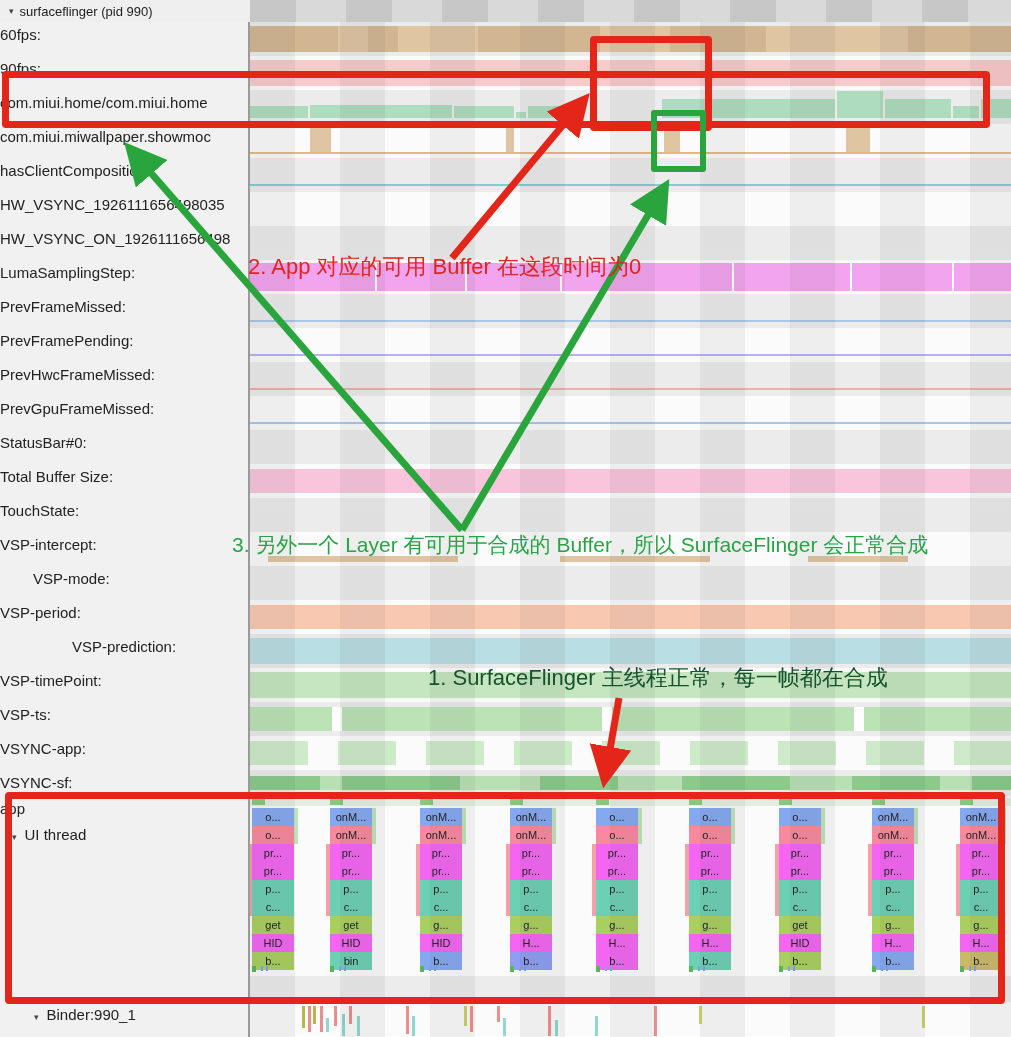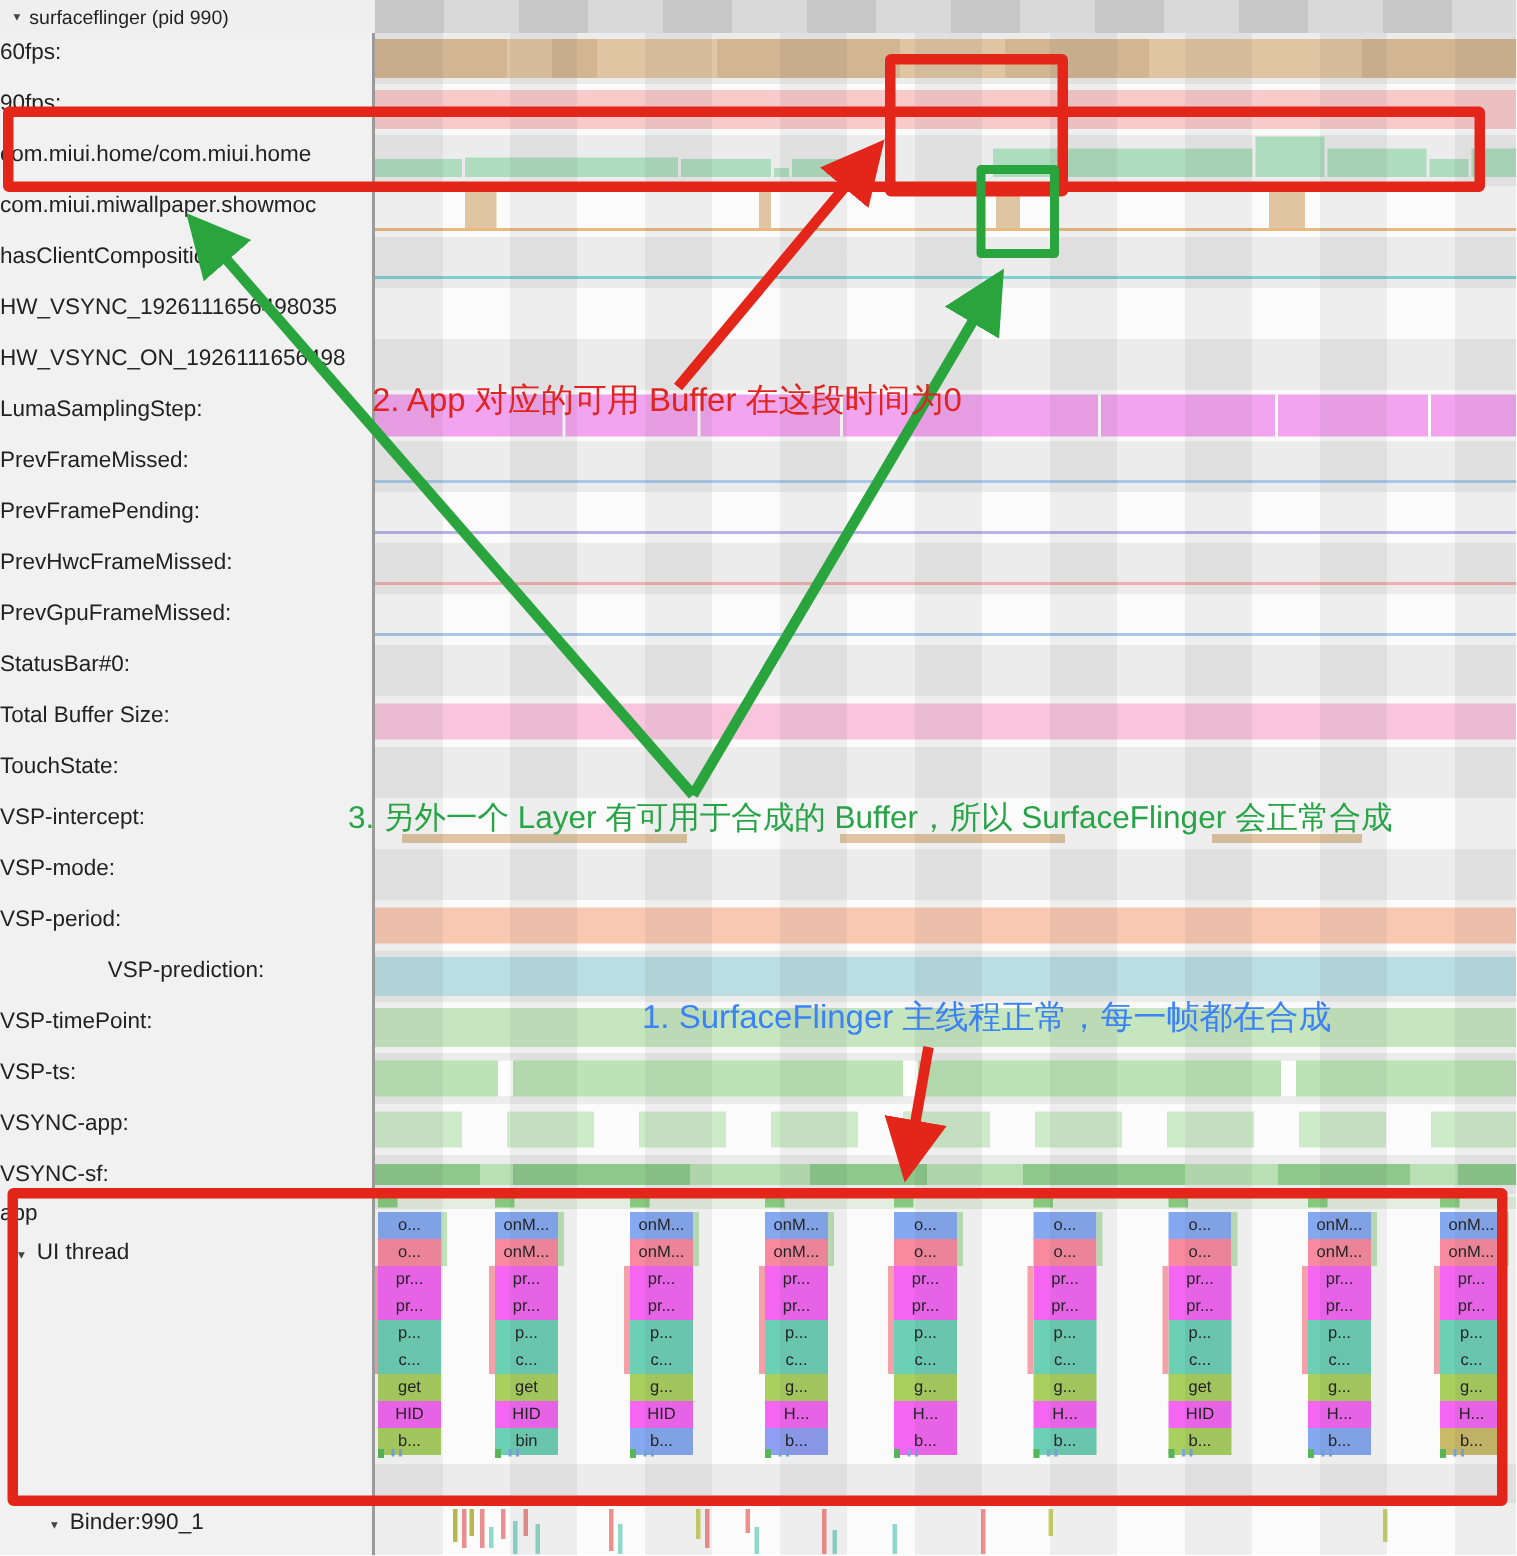--- a/index.html
+++ b/index.html
@@ -57,21 +57,21 @@
       <div class="label-row" style="height: 34px;"><span>HW_VSYNC_ON_1926111656498</span></div>
       <div class="label-row" style="height: 34px;"><span>LumaSamplingStep:</span></div>
       <div class="label-row" style="height: 34px;"><span>PrevFrameMissed:</span></div>
       <div class="label-row" style="height: 34px;"><span>PrevFramePending:</span></div>
       <div class="label-row" style="height: 34px;"><span>PrevHwcFrameMissed:</span></div>
       <div class="label-row" style="height: 34px;"><span>PrevGpuFrameMissed:</span></div>
       <div class="label-row" style="height: 34px;"><span>StatusBar#0:</span></div>
       <div class="label-row" style="height: 34px;"><span>Total Buffer Size:</span></div>
       <div class="label-row" style="height: 34px;"><span>TouchState:</span></div>
       <div class="label-row" style="height: 34px;"><span>VSP-intercept:</span></div>
-      <div class="label-row" style="height: 34px;"><span>VSP-mode:</span></div>
+      <div class="label-row" style="height: 34px; margin-left: 33px;"><span>VSP-mode:</span></div>
       <div class="label-row" style="height: 34px;"><span>VSP-period:</span></div>
       <div class="label-row" style="height: 34px; text-align: center;"><span>VSP-prediction:</span></div>
       <div class="label-row" style="height: 34px;"><span>VSP-timePoint:</span></div>
       <div class="label-row" style="height: 34px;"><span>VSP-ts:</span></div>
       <div class="label-row" style="height: 34px;"><span>VSYNC-app:</span></div>
       <div class="label-row" style="height: 26px;"><span>VSYNC-sf:</span></div>
       <div class="label-row" style="height: 26px;"><span>app</span></div>
       <div class="label-row" style="height: 180px;"><span class="tri" style="margin-left: 12px;">▾</span><span>UI thread</span></div>
       <div class="label-row" style="height: 34px;"><span class="tri" style="margin-left: 34px;">▾</span><span>Binder:990_1</span></div>
     </div>
@@ -350,14 +350,14 @@
       </marker>
     </defs>
     <line x1="452" y1="258" x2="583" y2="101" stroke="#e32619" stroke-width="7" marker-end="url(#mr)"></line>
     <line x1="462" y1="530" x2="131" y2="150" stroke="#2aa53e" stroke-width="7" marker-end="url(#mg)"></line>
     <line x1="462" y1="530" x2="664" y2="188" stroke="#2aa53e" stroke-width="7" marker-end="url(#mg)"></line>
     <line x1="619" y1="698" x2="605" y2="778" stroke="#e32619" stroke-width="7" marker-end="url(#mr)"></line>
   </svg>
 
   <div class="ann-text" style="left:248px;top:252px;color:#e02420;">2. App 对应的可用 Buffer 在这段时间为0</div>
   <div class="ann-text" style="left:232px;top:531px;color:#27a445;font-size:21px;">3. 另外一个 Layer 有可用于合成的 Buffer，所以 SurfaceFlinger 会正常合成</div>
-  <div class="ann-text" style="left:428px;top:663px;color:#3b82f6;">1. SurfaceFlinger 主线程正常，每一帧都在合成</div>
+  <div class="ann-text" style="left:428px;top:663px;color:#14532d;">1. SurfaceFlinger 主线程正常，每一帧都在合成</div>
 </div>
 
 </body></html>

